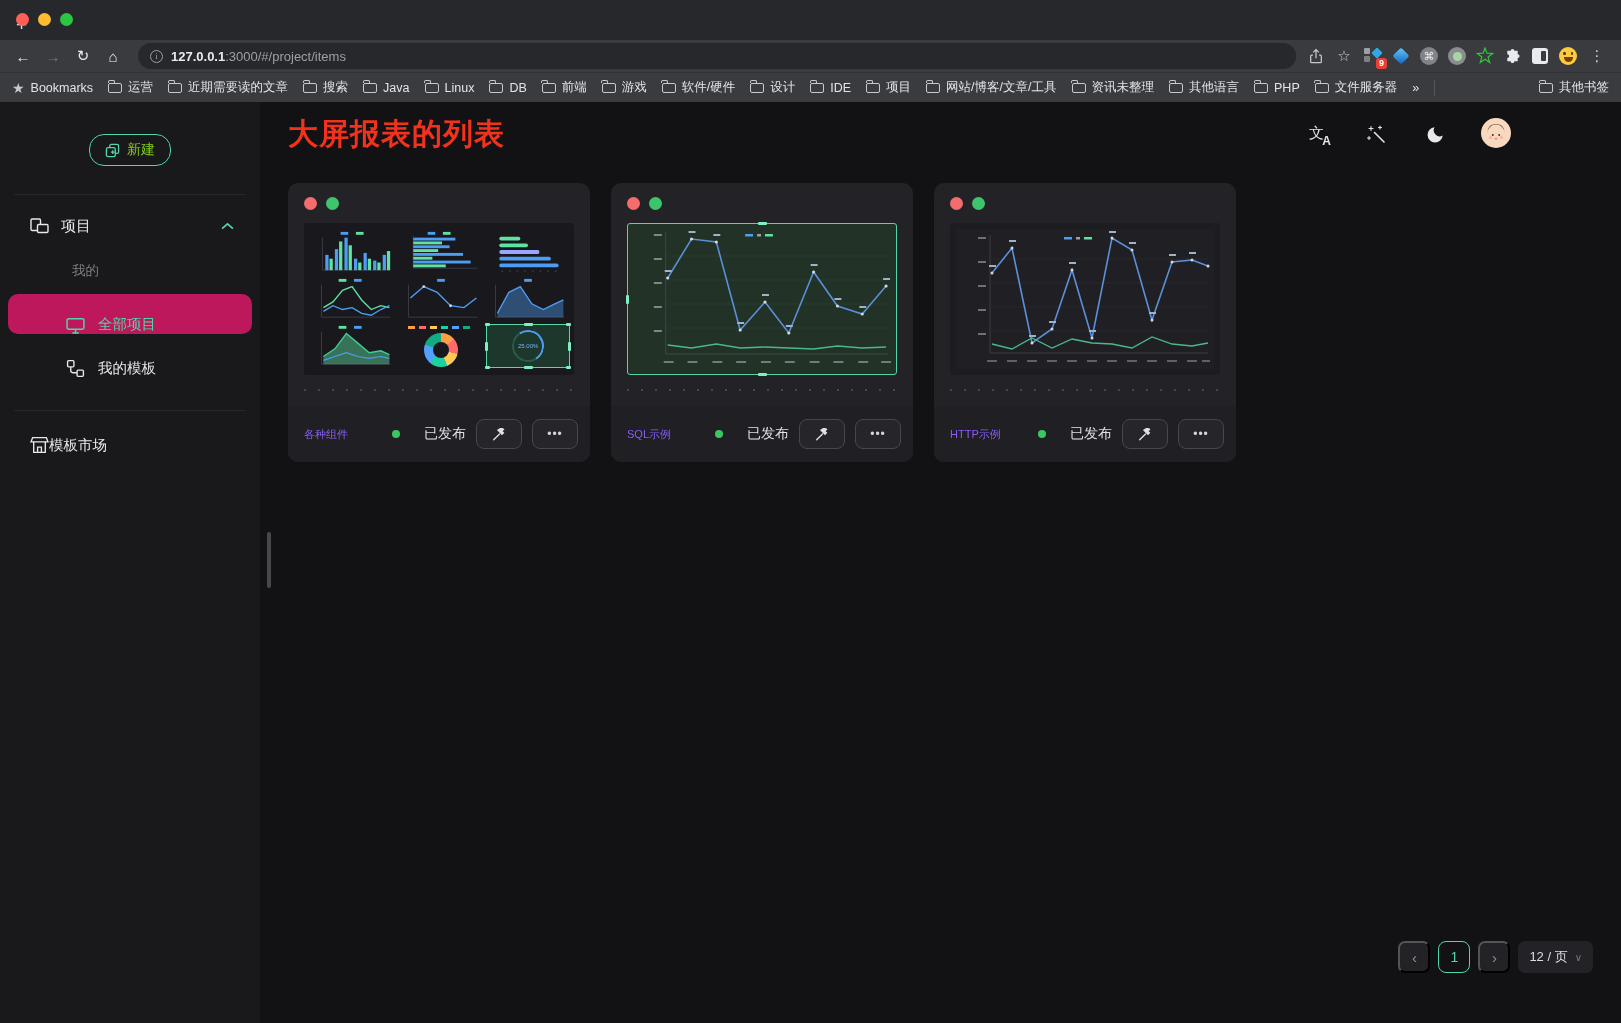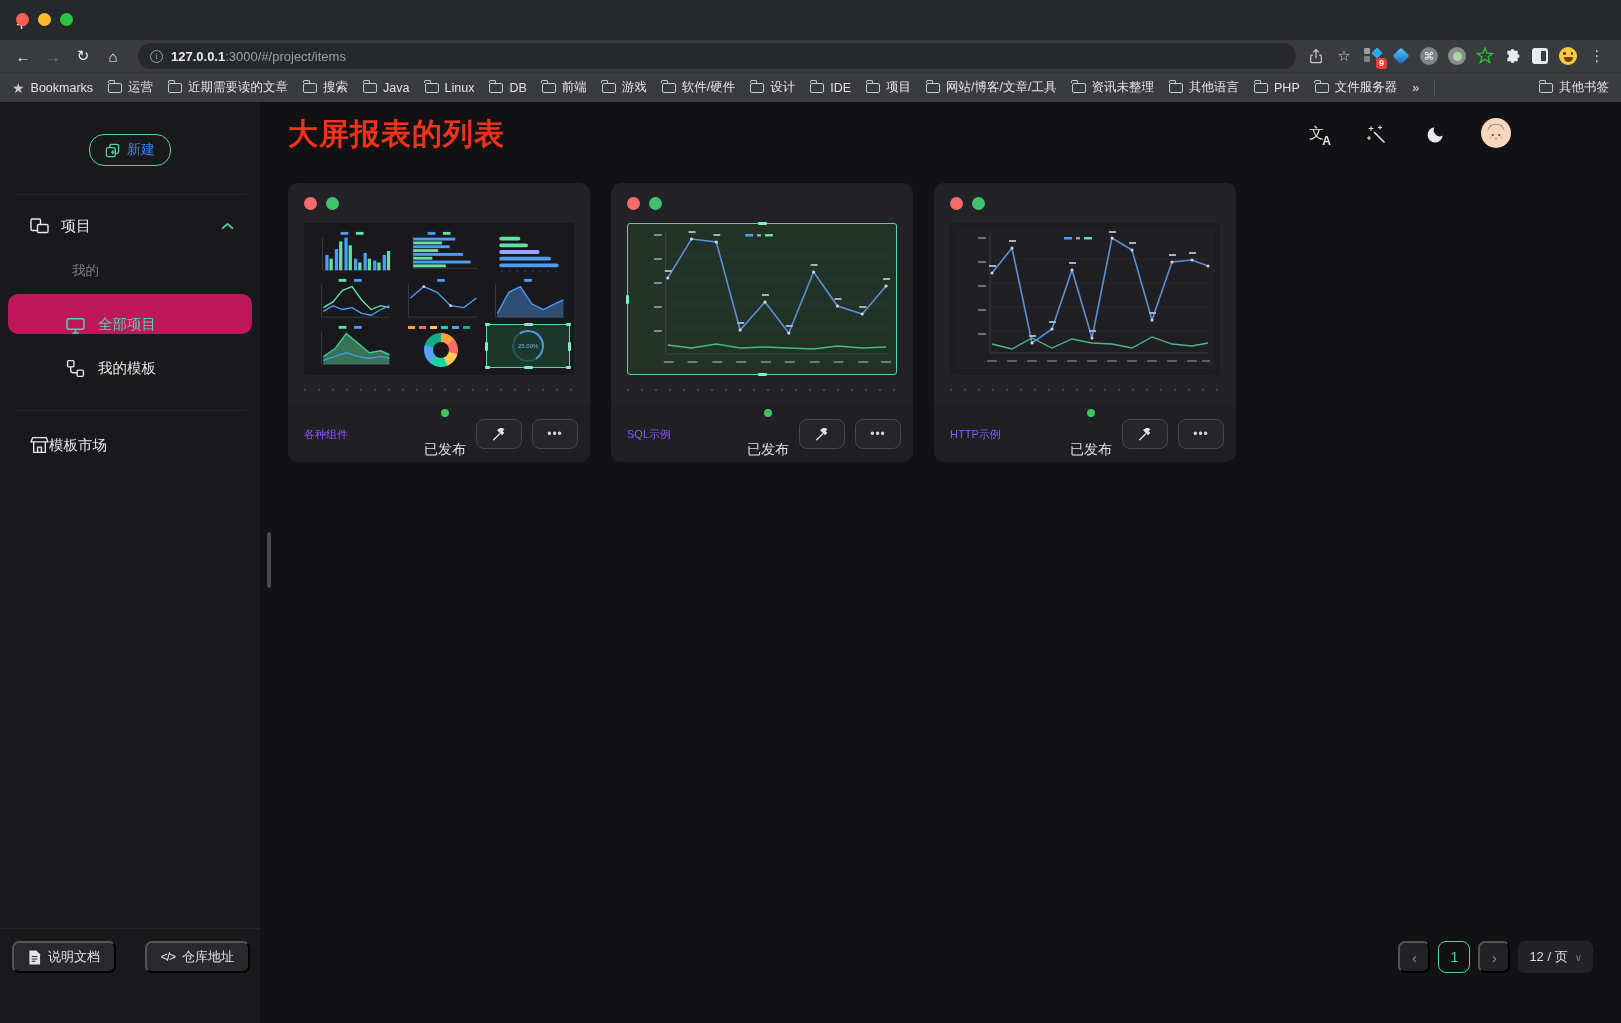--- a/index.html
+++ b/index.html
@@ -50,21 +50,21 @@
   .folder:before { content:""; position:absolute; top:-3.4px; left:-1.4px; width:5px; height:2px;
     border:1.4px solid #c7c9cc; border-bottom:none; border-radius:2px 2px 0 0; }
   .bm-sep { width:1px; height:16px; background:#55565a; }
   .bm-last { margin-left:auto; }
 
   
   .app { display:flex; height:921px; position:relative; }
 
   .sidebar { width:260px; background:#19191c; position:relative; flex-shrink:0; }
   .new-btn { margin:32px auto 0; width:82px; height:32px; border:1px solid #51d6a7; border-radius:15px;
-    color:#3b82f6; font-size:14px; display:flex; align-items:center; justify-content:center; gap:7px; background:transparent; }
+    color:#84cc16; font-size:14px; display:flex; align-items:center; justify-content:center; gap:7px; background:transparent; }
   .side-div { height:1px; background:#26262a; margin:28px 14px 0; }
   .group-row { display:flex; align-items:center; gap:12px; padding:22px 26px 0 30px; color:#e8e8ea; font-size:15px; }
   .group-row .grow { flex:1; }
   .my-label { color:#7d7d82; font-size:13.5px; padding:26px 0 0 72px; }
   .side-item { display:flex; align-items:center; gap:13px; height:40px; margin:14px 8px 0; border-radius:10px;
     padding-left:58px; color:#e8e8ea; font-size:14.5px; }
   .side-item.active { background:#be185d; color:#51d6a7;align-items:flex-end; }
   .market-item { display:flex; align-items:center; height:40px; margin:14px 8px 0; padding-left:22px; color:#e8e8ea; font-size:14.5px; }
   .side-footer { position:absolute; bottom:0; left:0; right:0; height:95px; border-top:1px solid #242428;
     display:flex; align-items:flex-end; justify-content:space-between; padding:0 10px 50px 12px; }
@@ -96,21 +96,21 @@
   .handle { position:absolute; background:#7ef0c0; width:9px; height:3px; border-radius:1px; }
   .handle.v { width:3px; height:9px; }
   .h-t{top:-2px;left:50%;margin-left:-4px}.h-b{bottom:-2px;left:50%;margin-left:-4px}
   .h-l{left:-2px;top:50%;margin-top:-4px}.h-r{right:-2px;top:50%;margin-top:-4px}
   .h-tl{top:-2px;left:-2px;width:5px;height:3px}.h-tr{top:-2px;right:-2px;width:5px;height:3px}
   .h-bl{bottom:-2px;left:-2px;width:5px;height:3px}.h-br{bottom:-2px;right:-2px;width:5px;height:3px}
   .dotted { margin-top:14px; height:2px;
     background:repeating-linear-gradient(90deg,#47474c 0 2px,transparent 2px 14px); }
   .card-footer { height:56px; background:#1f1f24; display:flex; align-items:center; padding:0 12px 0 16px; gap:10px; }
   .card-name { color:#8b5cf6; font-size:11px; flex:1; }
-  .status { display:flex; align-items:center; gap:24px; color:#dfe0e2; font-size:14px;flex-direction:column; }
+  .status { display:flex; align-items:center; gap:24px; color:#dfe0e2; font-size:14px; }
   .status i { width:8px; height:8px; border-radius:50%; background:#3cc662; }
   .foot-btn { width:46px; height:30px; border:1px solid #47474c; border-radius:8px; background:#26262a;
     display:flex; align-items:center; justify-content:center; color:#d5d5d8; font-size:12px; letter-spacing:1px; }
 
   .mini { display:flex; align-items:center; justify-content:center; }
   .gauge-cell { position:relative; background:#1e372c; border:1px solid #56d9a6; display:flex; align-items:center; justify-content:center; }
   .gauge-ring { width:32px; height:32px; border-radius:50%; border:2.5px solid #2a5a4a; border-top-color:#4e9df5; border-right-color:#4e9df5;
     transform:rotate(12deg); display:flex; align-items:center; justify-content:center; }
   .gauge-val { transform:rotate(-12deg); color:#6fb3ff; font-size:6px; }
   .donut { width:34px; height:34px; border-radius:50%;
@@ -306,33 +306,20 @@
       <span>我的模板</span>
     </div>
     <div class="side-div" style="margin-top:22px"></div>
     <div class="market-item">
       <svg width="19" height="18" viewBox="0 0 18 17" fill="none" stroke="#e8e8ea" stroke-width="1.3">
         <path d="M2.5 1.5 h13 l1.5 4 h-16 z"></path>
         <path d="M3.5 5.5 V15.5 h11 V5.5"></path>
         <path d="M7.2 15.5 V10.5 h3.6 v5"></path>
       </svg>
       <span>模板市场</span>
-    </div>
-    <div class="side-footer">
-      <button class="side-btn">
-        <svg width="13" height="15" viewBox="0 0 14 16">
-          <path d="M1.5 .5 h7.5 l4 4 v11 h-11.5 z" fill="#e3e3e6"></path>
-          <path d="M4 7 h6 M4 9.5 h6 M4 12 h4" stroke="#29292d" stroke-width="1.1"></path>
-        </svg>
-        <span>说明文档</span>
-      </button>
-      <button class="side-btn">
-        <span class="code-glyph">&lt;/&gt;</span>
-        <span>仓库地址</span>
-      </button>
     </div>
   </div>
 
   <div class="main">
     <div class="scroll-thumb"></div>
 
     <div class="page-header">
       <h1 class="page-title">大屏报表的列表</h1>
       <div class="header-icons">
         <span class="translate">

